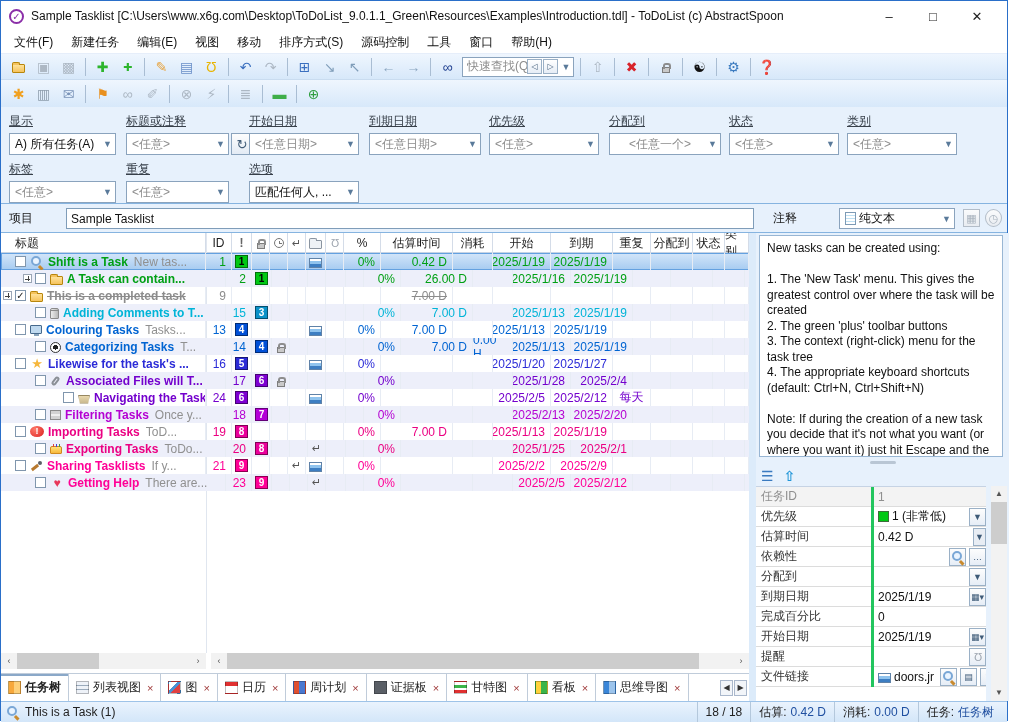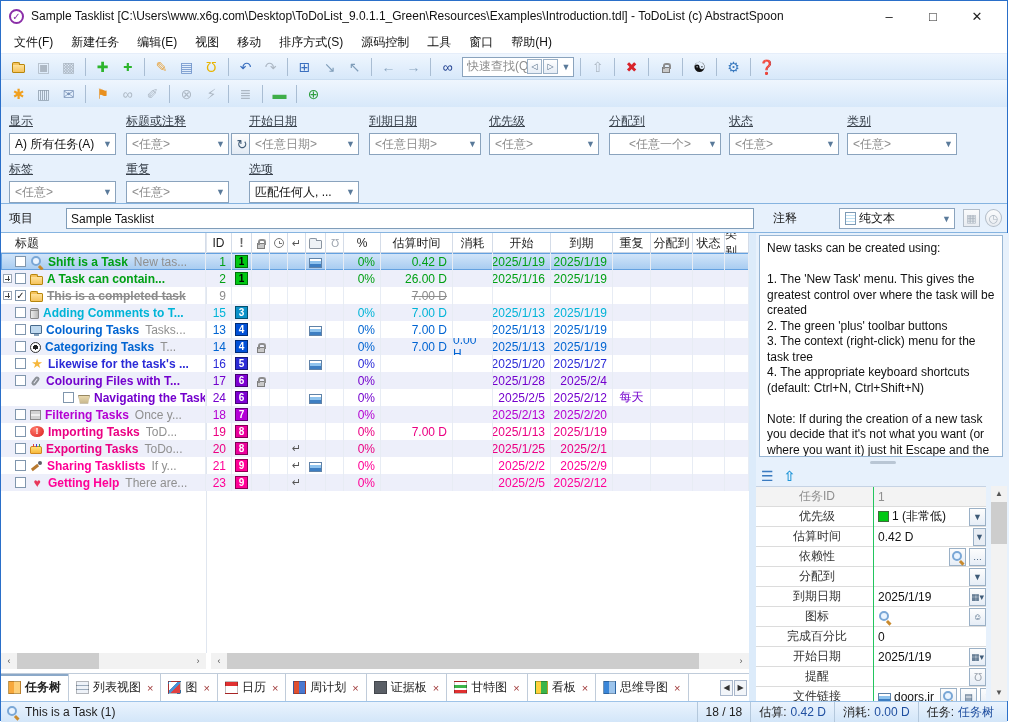--- a/index.html
+++ b/index.html
@@ -65,21 +65,21 @@
   .tasklist{height:440px;background:#fff;position:relative;overflow:hidden;}
   .splitter{width:7px;background:#dcebfa;flex:none;}
   .rightpanel{width:253px;flex:none;background:#e7f1fc;position:relative;}
 
   
   .thead{display:flex;height:20px;border-bottom:1px solid #c6d3e4;background:#fff;}
   .th{border-right:1px solid #d4dce8;display:flex;align-items:center;justify-content:center;
     color:#1c1c1c;flex:none;height:20px;overflow:hidden;}
   .th.left{justify-content:flex-start;padding-left:14px;}
   .trow{display:flex;height:17px;flex:none;position:relative;width:748px;}
-  .trow.alt{background:#edeffa;}
+  .trow.alt{background:#edeffa;padding-left:20px;}
   .trow.sel{background:linear-gradient(#d4e6f9,#a6cbf1);box-shadow:inset 0 0 0 1px #64a1e0;}
   .tc{height:17px;display:flex;align-items:center;border-right:1px solid #e7ecf4;flex:none;overflow:hidden;}
   .tc.r{justify-content:flex-end;padding-right:5px;}
   .tc.c{justify-content:center;}
   .tc .tt{font-weight:bold;white-space:nowrap;}
   .tc .sub{color:#909090;margin-left:6px;white-space:nowrap;font-weight:normal;}
   .strike{text-decoration:line-through;}
   .exp{width:9px;height:9px;border:1px solid #9aa5b5;background:#fff;flex:none;position:relative;margin:0 2px 0 2px;}
   .exp:before{content:"";position:absolute;left:1px;top:3.5px;width:5px;height:1px;background:#444;}
   .exp:after{content:"";position:absolute;left:3.5px;top:1px;width:1px;height:5px;background:#444;}
@@ -140,21 +140,21 @@
   
   .comments{position:absolute;left:3px;top:2px;width:244px;height:222px;background:#fff;border:1px solid #98b6d4;
     padding:5px 7px;color:#111;line-height:15.5px;white-space:pre-wrap;overflow:hidden;}
   .grip{position:absolute;left:0;top:226px;width:100%;height:6px;display:flex;align-items:center;justify-content:center;}
   .grip i{width:26px;height:3px;background:#b9c6d4;border-radius:2px;}
   .attrbar{position:absolute;left:2px;top:233px;height:20px;display:flex;align-items:center;gap:10px;padding-left:3px;}
   .attrbar .g{font-size:14px;}
   .attrgrid{position:absolute;left:0;top:253px;width:230px;bottom:0;background:#fff;border-top:1px solid #c6d3e4;overflow:hidden;}
   .arow{display:flex;height:20px;border-bottom:1px solid #dcdcdc;background:#fff;align-items:center;}
   .arow.ro{background:#f3f3f3;}
-  .arow .albl{width:118px;flex:none;padding-left:5px;color:#333;border-right:1px solid #22c55e;height:20px;line-height:19px;text-align:center;}
+  .arow .albl{width:118px;flex:none;padding-left:5px;color:#333;border-right:3px solid #22c55e;height:20px;line-height:19px;}
   .arow.ro .albl,.arow.ro .aval{color:#8f8f8f;}
   .arow .aval{flex:1;padding-left:4px;display:flex;align-items:center;gap:3px;color:#111;overflow:hidden;white-space:nowrap;}
   .abtn{width:17px;height:18px;flex:none;border:1px solid #9ab0c6;background:linear-gradient(#fdfdfd,#e6edf6);
     display:flex;align-items:center;justify-content:center;font-size:9px;color:#3d5a77;margin-left:0;}
   .abtn.spin{width:13px;background:#e8edf4;}
   .swatch{width:11px;height:11px;border:1px solid #3c6e3c;flex:none;}
   .vscroll{position:absolute;right:2px;top:253px;bottom:0;width:16px;background:#f2f2f2;}
   .vs-arrow{width:16px;height:16px;text-align:center;line-height:16px;font-size:8px;color:#555;}
   .vs-thumb{position:absolute;left:0;top:16px;width:16px;height:42px;background:#cdcdcd;}
 
@@ -732,21 +732,21 @@
               <div class="tc c" style="width: 38px;"></div>
               <div class="tc" style="width: 42px;"></div>
               <div class="tc" style="width: 32px;"></div>
               <div class="tc" style="width: 24px;"></div>
             </div>
             <div class="trow alt">
               <div class="tc" style="width: 205px;">
                 <span class="expsp"></span>
                 <span class="cb"></span>
                 <span class="mi mi-clip"></span>
-                <span class="tt" style="color: rgb(115, 0, 205); margin-left: 4px;">Colouring Files with T...</span>
+                <span class="tt" style="color: rgb(115, 0, 205); margin-left: 4px;">Associated Files will T...</span>
               </div>
               <div class="tc r" style="width: 26px;">
                 <span style="color: rgb(115, 0, 205);">17</span>
               </div>
               <div class="tc c" style="width: 20px;">
                 <span class="pbox" style="background: rgb(125, 0, 210); color: rgb(255, 255, 255);">6</span>
               </div>
               <div class="tc c" style="width: 18px;">
                 <span class="mi mi-lock"></span>
               </div>
@@ -1118,28 +1118,20 @@
               <span style="flex: 1 1 0%;"></span>
               <span class="abtn">▼</span>
             </div>
           </div>
           <div class="arow">
             <div class="albl">到期日期</div>
             <div class="aval">
               <span>2025/1/19</span>
               <span style="flex: 1 1 0%;"></span>
               <span class="abtn">▦▾</span>
-            </div>
-          </div>
-          <div class="arow">
-            <div class="albl">图标</div>
-            <div class="aval">
-              <span class="mi mi-mag"></span>
-              <span style="flex: 1 1 0%;"></span>
-              <span class="abtn">☺</span>
             </div>
           </div>
           <div class="arow">
             <div class="albl">完成百分比</div>
             <div class="aval">
               <span>0</span>
               <span style="flex: 1 1 0%;"></span>
             </div>
           </div>
           <div class="arow">

